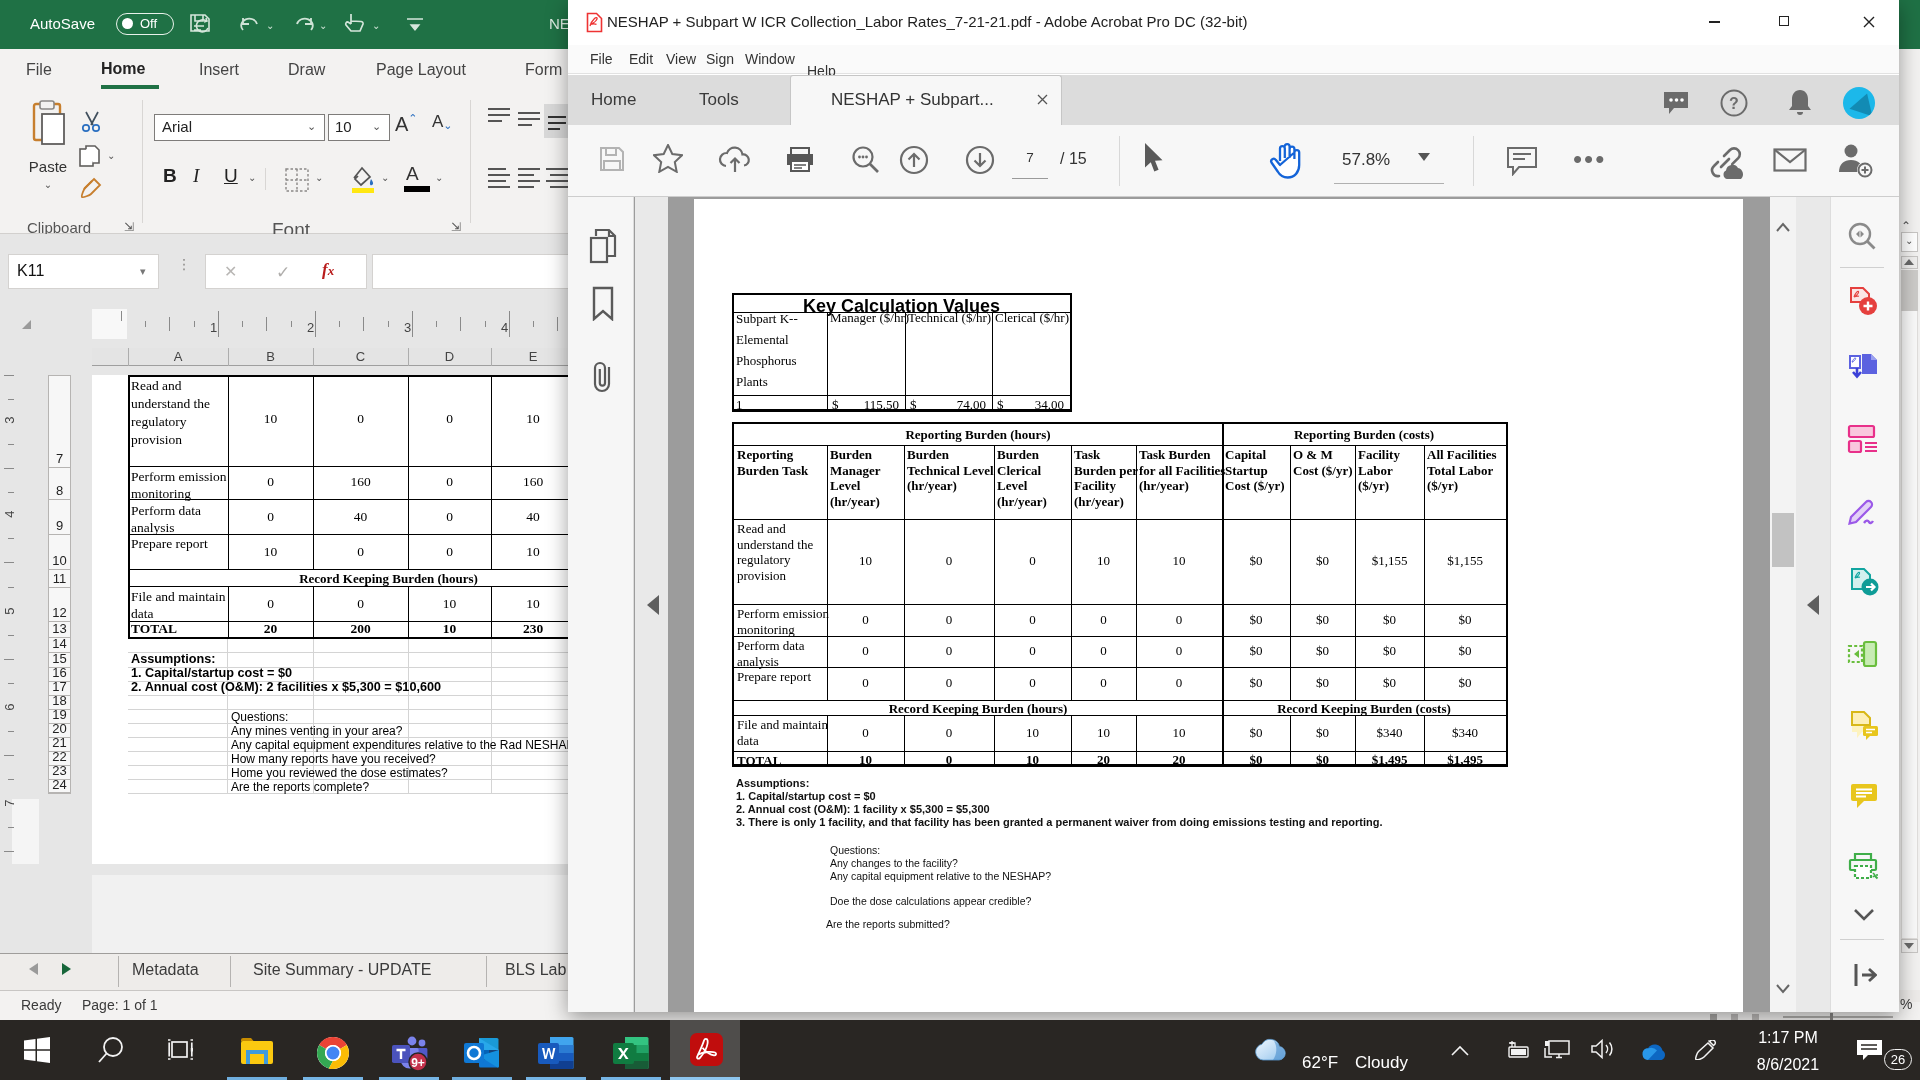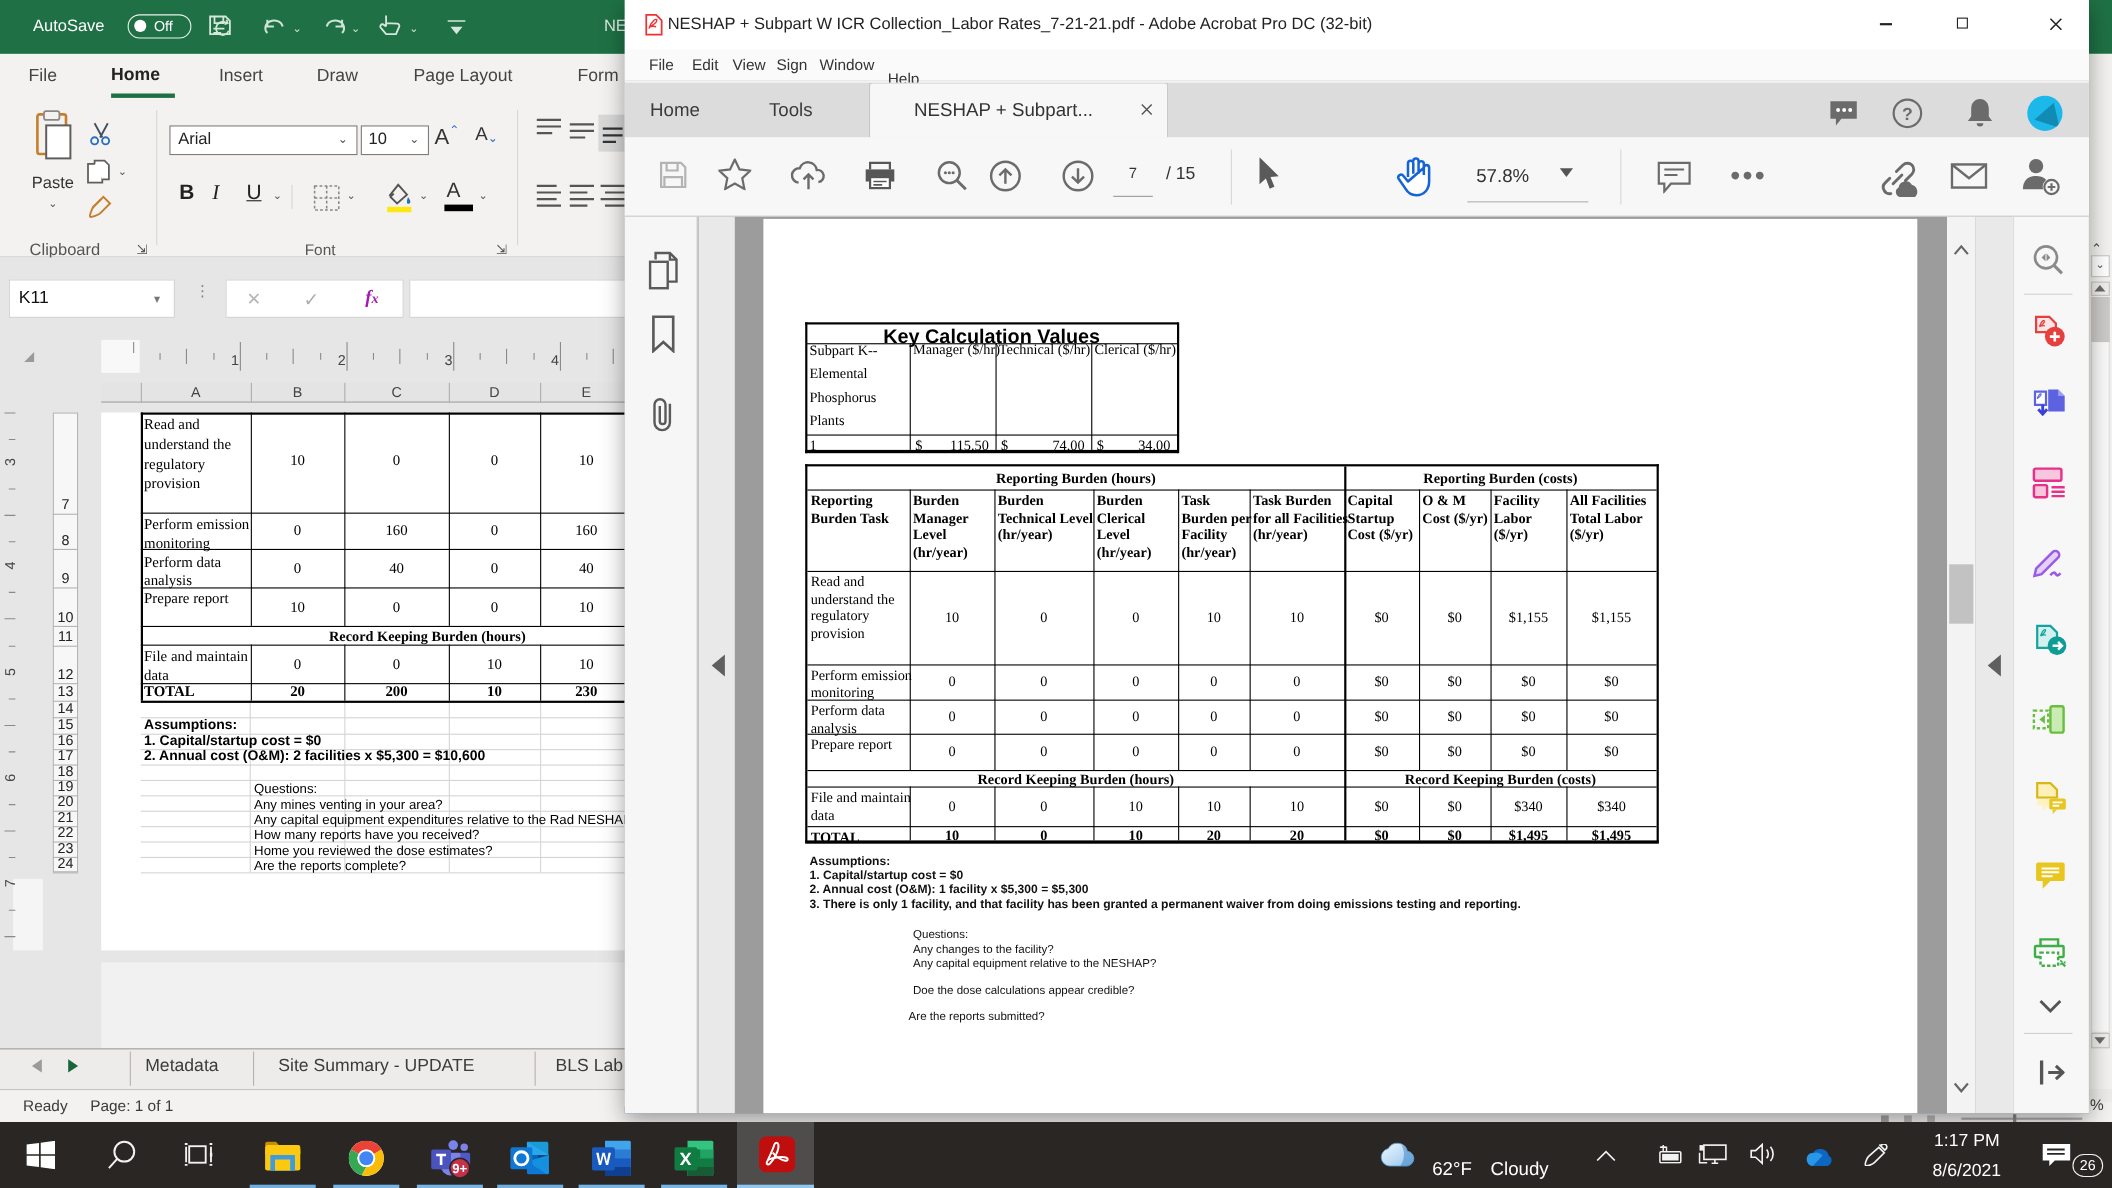--- a/index.html
+++ b/index.html
@@ -122,32 +122,32 @@
   <svg class="abs" style="left:486px;top:165px;" width="82" height="28" viewBox="0 0 82 28">
     <g stroke="#555" stroke-width="2">
       <path d="M2 4 h18 M2 10 h22 M2 16 h18 M2 22 h22"></path>
       <path d="M32 4 h22 M32 10 h16 M32 16 h22 M32 22 h16"></path>
       <path d="M60 4 h22 M64 10 h18 M60 16 h22 M64 22 h18"></path>
     </g>
   </svg>
 
   <div class="abs" style="left:26px;top:219px;width:66px;text-align:center;font-size:15px;color:#555;">Clipboard</div>
   <div class="abs" style="left:124px;top:220px;font-size:12px;color:#555;">⇲</div>
-  <div class="abs" style="left:258px;top:219px;width:66px;text-align:center;font-size:14px;color:#555;">Font</div>
+  <div class="abs" style="left:258px;top:219px;width:66px;text-align:center;font-size:19px;color:#555;">Font</div>
   <div class="abs" style="left:451px;top:220px;font-size:12px;color:#555;">⇲</div>
 
   <div class="abs" style="left:0;top:234px;width:1920px;height:62px;background:#e6e6e6;"></div>
   <div class="abs" style="left:8px;top:254px;width:151px;height:35px;background:#fff;border:1px solid #d4d2d0;"></div>
   <div class="abs" style="left:17px;top:262px;font-size:16px;color:#111;">K11</div>
   <div class="abs" style="left:140px;top:265px;font-size:11px;color:#777;">▾</div>
   <div class="abs" style="left:177px;top:261px;color:#8a8886;font-size:14px;letter-spacing:0;line-height:7px;">⋮</div>
   <div class="abs" style="left:205px;top:254px;width:162px;height:35px;background:#fff;border:1px solid #d4d2d0;"></div>
   <div class="abs" style="left:224px;top:262px;font-size:16px;color:#b8b6b4;">✕</div>
   <div class="abs" style="left:276px;top:262px;font-size:17px;color:#b0aeac;">✓</div>
-  <div class="abs" style="left:332px;top:260px;font-size:17px;color:#a21caf;font-style:italic;font-family:'Liberation Serif',serif;font-weight:bold;">f<span style="font-size:13px;">x</span></div>
+  <div class="abs" style="left:322px;top:260px;font-size:17px;color:#b91c1c;font-style:italic;font-family:'Liberation Serif',serif;font-weight:bold;">f<span style="font-size:13px;">x</span></div>
   <div class="abs" style="left:372px;top:254px;width:1530px;height:35px;background:#fff;border:1px solid #d4d2d0;"></div>
 
   <div class="abs" style="left:0;top:296px;width:1920px;height:657px;background:#e6e6e6;"></div>
 
   <div class="abs" style="left:92px;top:309px;width:35px;height:30px;background:#f8f8f8;"></div>
   <svg class="abs" style="left:0;top:307px;" width="580" height="34" viewBox="0 0 580 34">
     <g stroke="#8a8a8a" stroke-width="1">
       <path d="M121.5 4 v10 M218.5 4 v26 M315.5 4 v26 M412.5 4 v26 M509.5 4 v26"></path>
       <path d="M145.5 14 v6 M169.5 10 v14 M194.5 14 v6 M242.5 14 v6 M266.5 10 v14 M291.5 14 v6 M339.5 14 v6 M363.5 10 v14 M388.5 14 v6 M436.5 14 v6 M460.5 10 v14 M485.5 14 v6 M533.5 14 v6 M557.5 10 v14"></path>
     </g>

